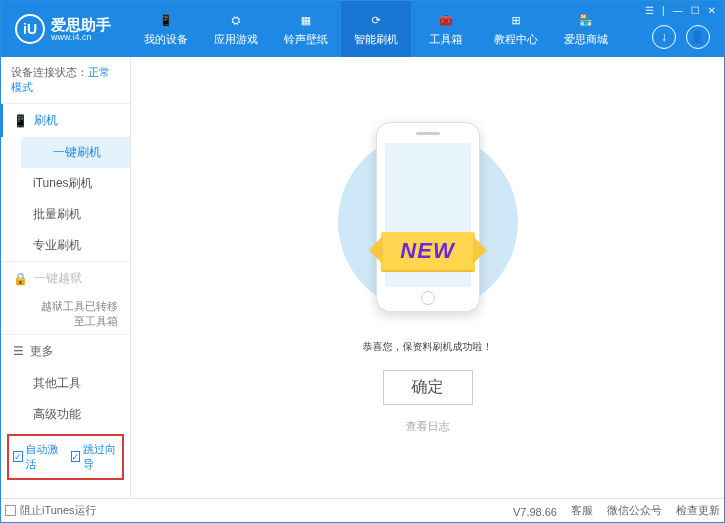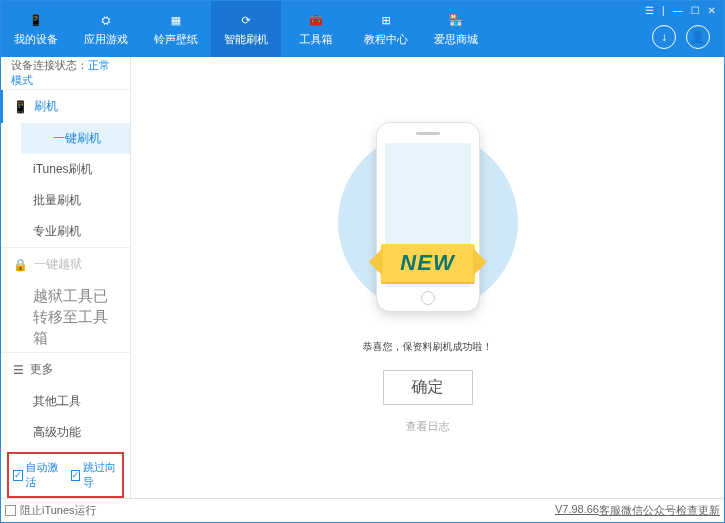--- a/index.html
+++ b/index.html
@@ -12,56 +12,63 @@
 .nav { display:flex; height:100%; }
 .nav-item { width:70px; display:flex; flex-direction:column; align-items:center; justify-content:center; font-size:11px; cursor:pointer; gap:3px; }
 .nav-item.active { background:#1976d2; }
 .nav-icon { width:20px; height:18px; display:flex; align-items:center; justify-content:center; }
 .win-controls { position:absolute; top:4px; right:8px; display:flex; gap:8px; font-size:10px; }
 .win-btn { cursor:pointer; opacity:.9; }
 .header-right { position:absolute; right:14px; bottom:8px; display:flex; gap:10px; }
 .circ-btn { width:24px; height:24px; border:1.5px solid #fff; border-radius:50%; display:flex; align-items:center; justify-content:center; cursor:pointer; font-size:12px; }
 .body { display:flex; height:calc(100% - 56px - 24px); }
 .sidebar { width:130px; border-right:1px solid #e5e5e5; display:flex; flex-direction:column; font-size:12px; color:#555; overflow:hidden; }
-.dev-status { padding:1px 10px; font-size:11px; color:#666; }
+.dev-status { padding:8px 10px; font-size:11px; color:#666; }
 .dev-status .val { color:#1e88e5; }
 .side-group { border-top:1px solid #eee; }
 .side-head { display:flex; align-items:center; padding:8px 12px; gap:6px; color:#666; }
 .side-head.blue { color:#1e88e5; border-left:2px solid #1e88e5; padding-left:10px; }
 .side-item { padding:7px 12px 7px 32px; cursor:pointer; color:#555; }
 .side-item.active { background:#e3f2fd; color:#1e88e5;margin-left:20px; }
-.side-sub { padding:4px 12px 4px 32px; color:#888; font-size:15px; line-height:1.4; }
+.side-sub { padding:4px 12px 4px 32px; color:#888; font-size:11px; line-height:1.4;text-align:right; }
 .lock-head { display:flex; align-items:center; padding:8px 12px; gap:6px; color:#bbb; }
 .more-head { display:flex; align-items:center; padding:8px 12px; gap:6px; color:#666; }
 .checkbox-row { border:2px solid #d93b3b; margin:4px 6px; padding:6px 4px; display:flex; gap:10px; font-size:11px; }
 .cb { display:flex; align-items:center; gap:3px; color:#1e88e5; cursor:pointer; }
 .cb-box { width:11px; height:11px; border:1px solid #1e88e5; display:flex; align-items:center; justify-content:center; font-size:9px; color:#1e88e5; }
 .main { flex:1; display:flex; flex-direction:column; align-items:center; justify-content:center; position:relative; }
 .phone-illus { width:150px; height:200px; position:relative; margin-bottom:18px; }
 .circle-bg { width:180px; height:180px; border-radius:50%; background:#cfe8f7; position:absolute; left:50%; top:10px; transform:translateX(-50%); }
 .phone { position:absolute; left:50%; top:0; transform:translateX(-50%); width:104px; height:190px; background:#fff; border-radius:14px; box-shadow:0 4px 12px rgba(0,0,0,.15); border:1px solid #e0e0e0; }
 .phone:before { content:""; position:absolute; top:20px; left:8px; right:8px; bottom:24px; background:#e8f4fb; border-radius:2px; }
 .phone-speaker { position:absolute; top:9px; left:50%; transform:translateX(-50%); width:24px; height:3px; background:#ccc; border-radius:2px; }
 .phone-home { position:absolute; bottom:6px; left:50%; transform:translateX(-50%); width:14px; height:14px; border:1.5px solid #ccc; border-radius:50%; }
-.new-banner { position:absolute; left:50%; transform:translateX(-50%); bottom:40px; padding:6px 20px; background:#ffd54f; color:#0f766e; font-weight:bold; font-size:22px; letter-spacing:1px; font-style:italic; border-radius:2px; box-shadow:0 2px 0 #f0c030; }
+.new-banner { position:absolute; left:50%; transform:translateX(-50%); bottom:52px; padding:6px 20px; background:#ffd54f; color:#6d28d9; font-weight:bold; font-size:22px; letter-spacing:1px; font-style:italic; border-radius:2px; box-shadow:0 2px 0 #f0c030; }
 .new-banner:before,.new-banner:after { content:""; position:absolute; top:4px; width:0; height:0; border-top:14px solid transparent; border-bottom:14px solid transparent; }
 .new-banner:before { left:-12px; border-right:14px solid #f5c840; }
 .new-banner:after { right:-12px; border-left:14px solid #f5c840; }
 .success-text { font-size:10px; color:#444; margin-bottom:16px; }
 .ok-btn { padding:6px 28px; border:1px solid #ccc; background:#fff; font-size:16px; color:#555; cursor:pointer; margin-bottom:14px; }
 .log-link { font-size:11px; color:#aaa; cursor:pointer; }
 .footer { height:24px; border-top:1px solid #e0e0e0; display:flex; align-items:center; font-size:11px; color:#666; padding:0 4px; justify-content:space-between; }
 .footer-left { display:flex; align-items:center; gap:4px; }
-.footer-right { display:flex; align-items:flex-start; gap:0;text-decoration:underline; }
+.footer-right { display:flex; align-items:flex-end; gap:14px; }
 .fcb { width:11px; height:11px; border:1px solid #999; }
 </style>
 </head>
 <body>
 
 <div class="header">
+  <div class="logo-area">
+    <div class="logo-circle">iU</div>
+    <div>
+      <div class="logo-text">爱思助手</div>
+      <div class="logo-sub">www.i4.cn</div>
+    </div>
+  </div>
   <div class="nav">
     <div class="nav-item">
         <span class="nav-icon">📱</span>
         <span>我的设备</span>
       </div>
     <div class="nav-item">
         <span class="nav-icon">⛭</span>
         <span>应用游戏</span>
       </div>
     <div class="nav-item">

